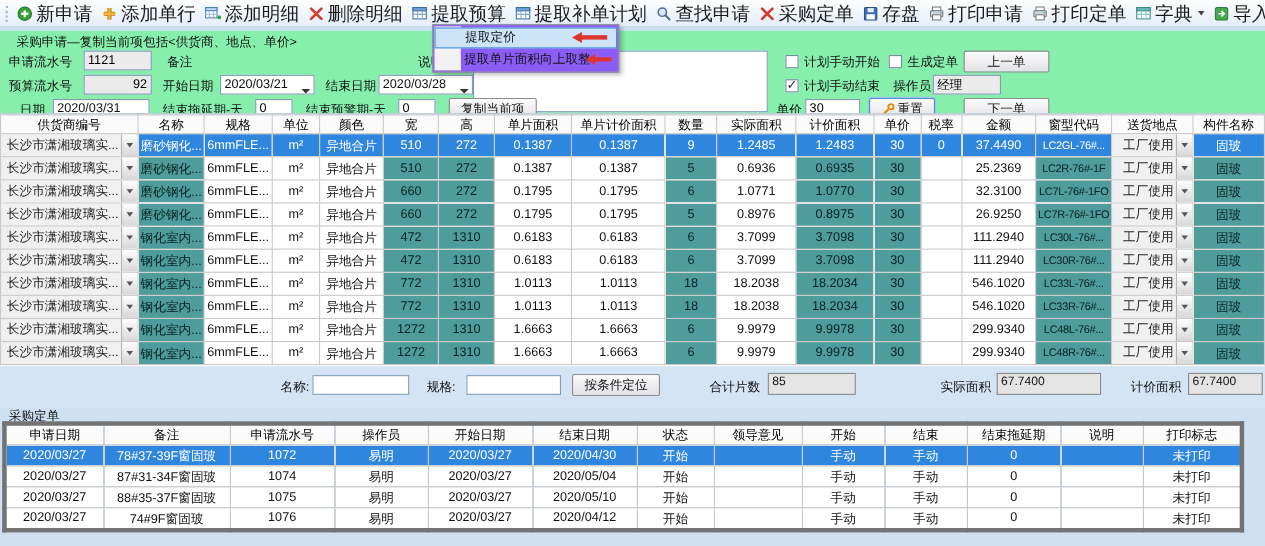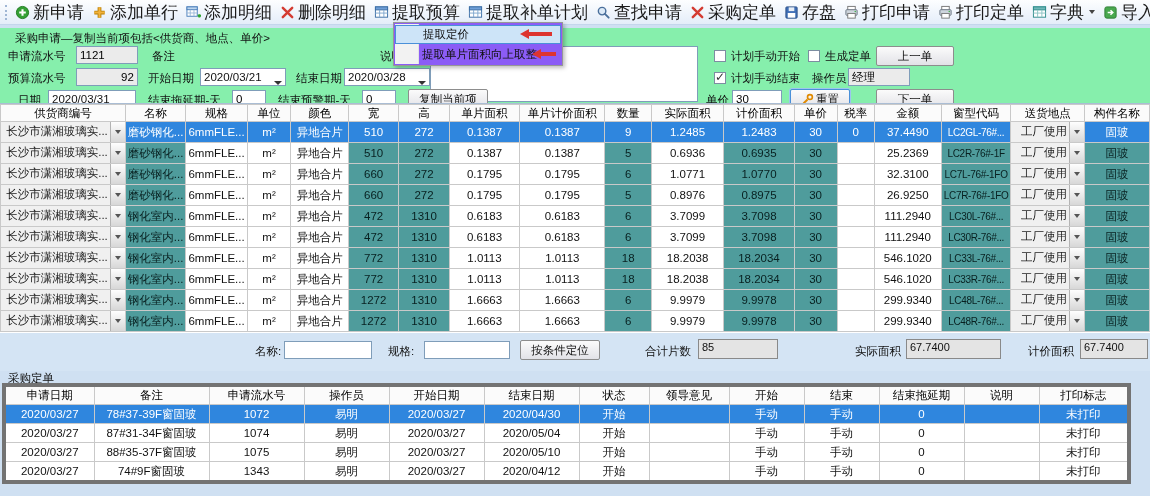--- a/index.html
+++ b/index.html
@@ -719,21 +719,21 @@
           <td></td>
           <td>手动</td>
           <td>手动</td>
           <td>0</td>
           <td></td>
           <td>未打印</td>
         </tr>
         <tr>
           <td>2020/03/27</td>
           <td>74#9F窗固玻</td>
-          <td>1343</td>
+          <td>1076</td>
           <td>易明</td>
           <td>2020/03/27</td>
           <td>2020/04/12</td>
           <td>开始</td>
           <td></td>
           <td>手动</td>
           <td>手动</td>
           <td>0</td>
           <td></td>
           <td>未打印</td>

